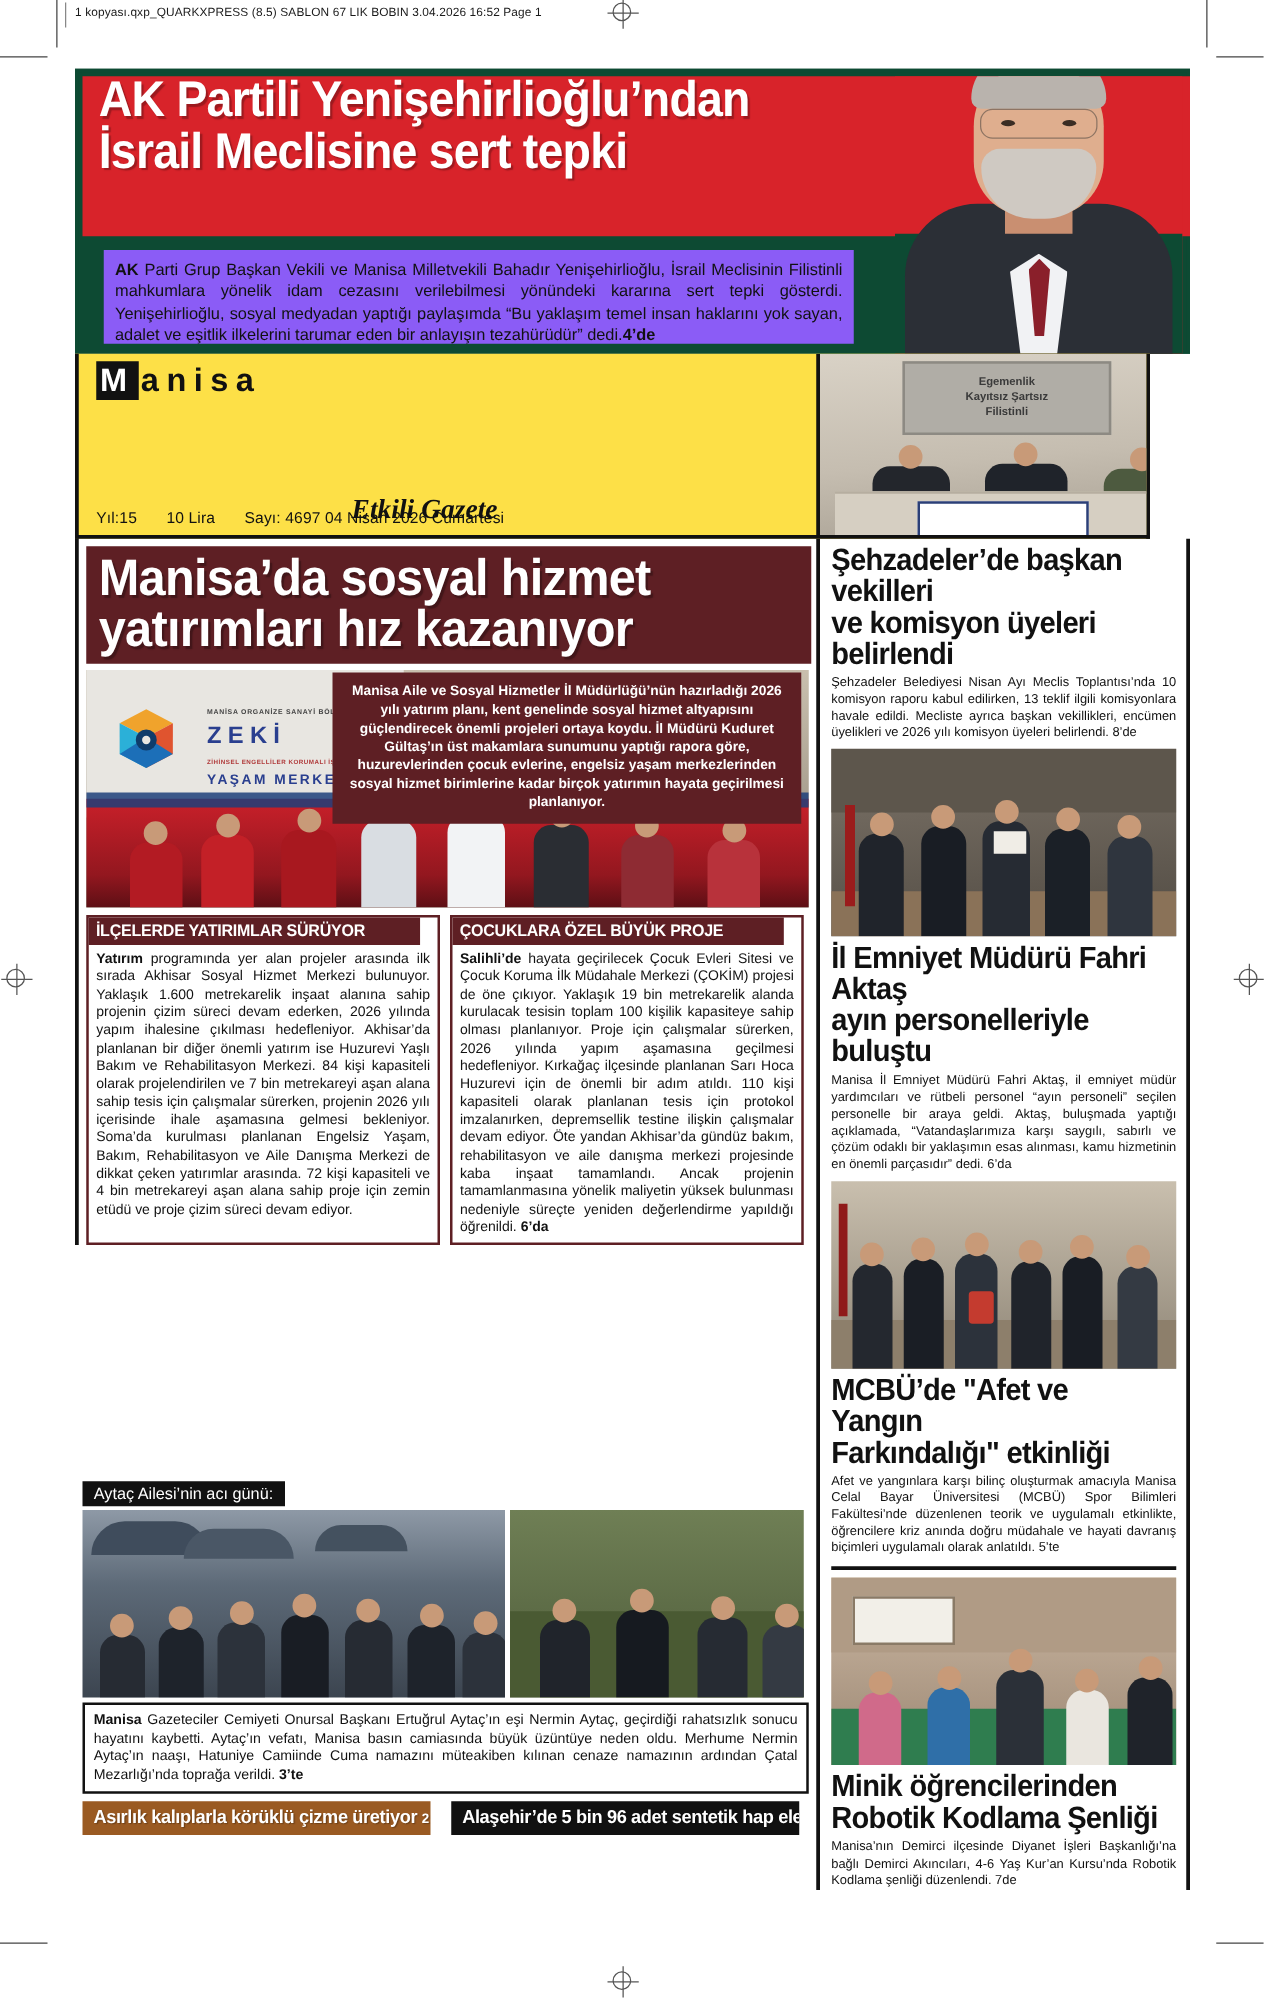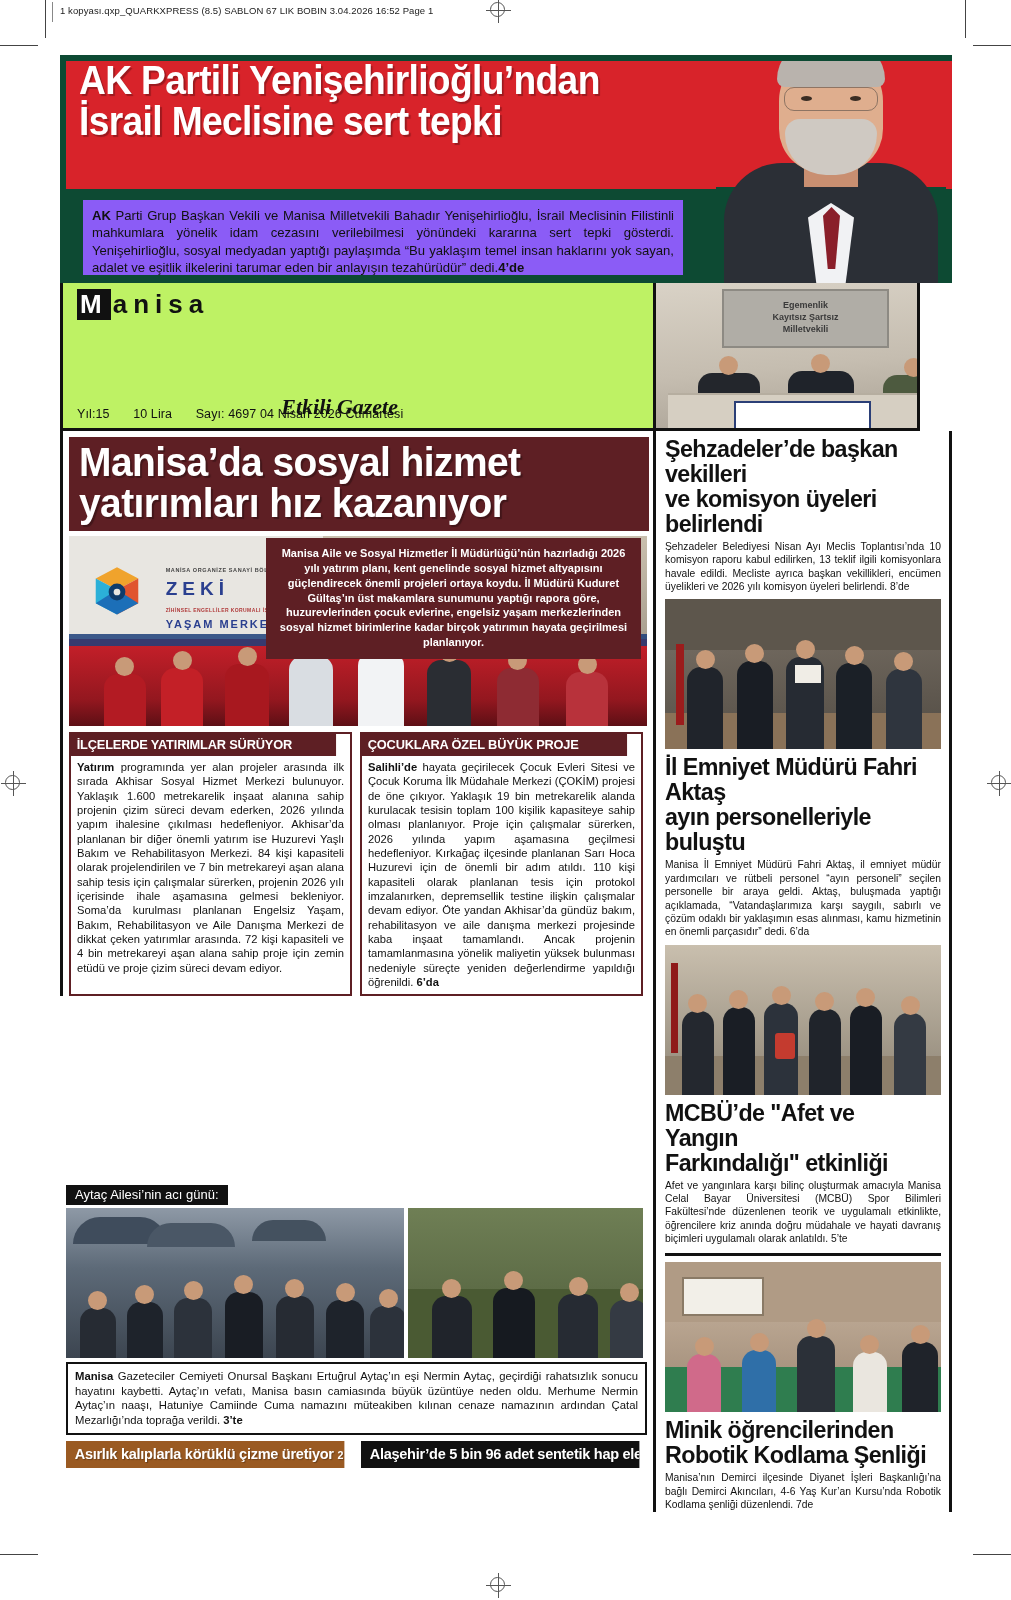--- a/index.html
+++ b/index.html
@@ -101,21 +101,21 @@
     position:absolute; bottom:172px; left:50%; margin-left:-47px;
     width:94px; height:24px; border:1.5px solid #4a4540; border-radius:10px;
     opacity:.55;
   }
 
   
   .masthead {
     position: relative; width: 860px; height: 148px;
     border-left: 3px solid #111; border-right: 3px solid #111;
     border-bottom: 3px solid #111;
-    background: #bef264; overflow: hidden;
+    background: #fde047; overflow: hidden;
   }
   .mast-left { position:absolute; left:0; top:0; width:590px; height:100%; }
   .mast-manisa {
     position: absolute; left: 14px; top: 6px;
     font-size: 26px; font-weight: 700; letter-spacing: 6px; color:#111;
     font-family: "Liberation Sans", sans-serif;
   }
   .mast-manisa .boxm {
     display:inline-block; background:#111; color:#fff; padding:0 3px; margin-right:2px;
   }
@@ -349,21 +349,21 @@
       <div class="mast-etkili">Etkili Gazete</div>
     </div>
 
     <div class="mast-divider"></div>
 
     <div class="mast-right-photo photo ph-room">
       <div class="banner-screen">
         <div class="screen-txt">
           <div>Egemenlik</div>
           <div>Kayıtsız Şartsız</div>
-          <div>Milletvekili</div>
+          <div>Filistinli</div>
         </div>
       </div>
       <div class="fig" style="left:14%;width:62px;height:58px;background:#23262c;"></div>
       <div class="fig" style="left:44%;width:66px;height:60px;background:#1f232a;"></div>
       <div class="fig" style="left:76%;width:60px;height:56px;background:#4d5a3f;"></div>
       <div class="table-front"></div>
       <div class="podium"></div>
     </div>
   </div>
 

